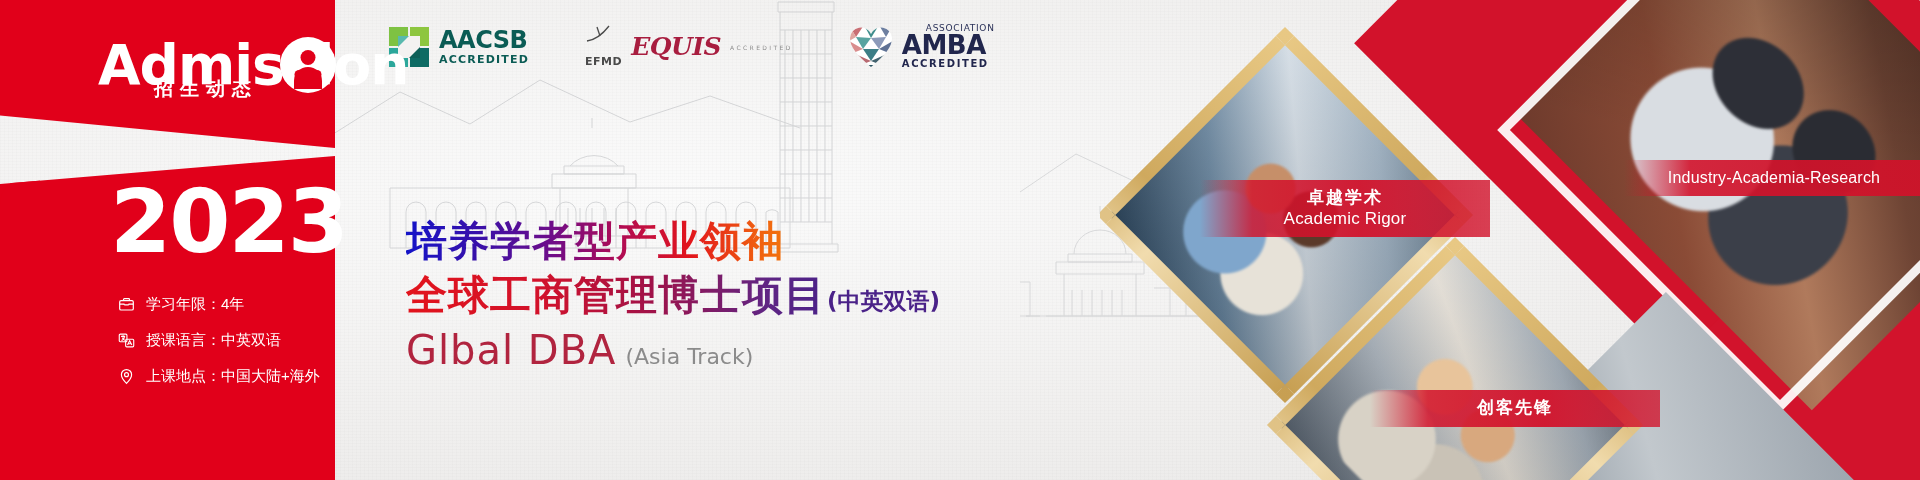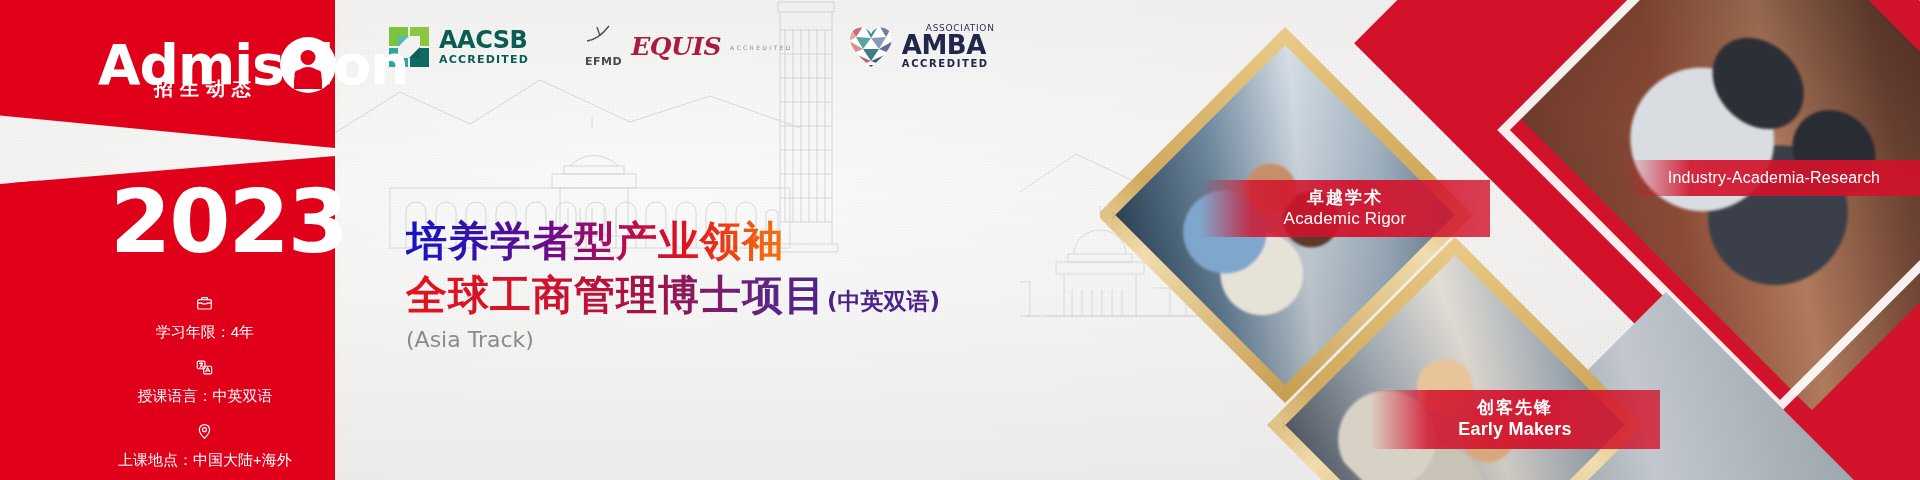--- a/index.html
+++ b/index.html
@@ -114,21 +114,20 @@
   #info-list {
     position:absolute; left:118px; top:295px;
     z-index:9;
     display:flex; flex-direction:column; gap:17px;
   }
   .info-row {
     display:flex; align-items:center; gap:11px;
     color:#ffffff;
     font-size:15px;
     white-space:nowrap;
-    flex-direction:column;
   }
   .info-ico {
     width:17px;height:17px;
     flex:0 0 17px;
     display:flex;align-items:center;justify-content:center;
   }
   .info-ico svg { display:block; }
 
   
   #lineart {
@@ -457,21 +456,20 @@
       <div class="cn">卓越学术</div>
       <div class="en">Academic Rigor</div>
     </div>
 
     <div class="label label-2">
       <div class="en">Industry-Academia-Research</div>
     </div>
 
     <div class="label label-3">
       <div class="cn">创客先锋</div>
-      <div class="en">Early Makers</div>
     </div>
   </div>
 
   <div id="left-panel">
     <div class="red-top"></div>
     <div class="red-bottom"></div>
   </div>
 
   <div id="admission-lockup">
     <div id="admission-word">Admission</div>
@@ -583,17 +581,18 @@
     </div>
   </div>
 
   <div id="headline-block">
     <div id="h-gradient">培养学者型产业领袖</div>
     <div id="h-main">
       <span id="h-main-cn">全球工商管理博士项目</span>
       <span id="h-main-suffix">(中英双语)</span>
     </div>
     <div id="h-en">
+      <span id="h-en-main">Glbal DBA</span>
       <span id="h-en-sub">(Asia Track)</span>
     </div>
   </div>
 
 </div>
 
 </body></html>

